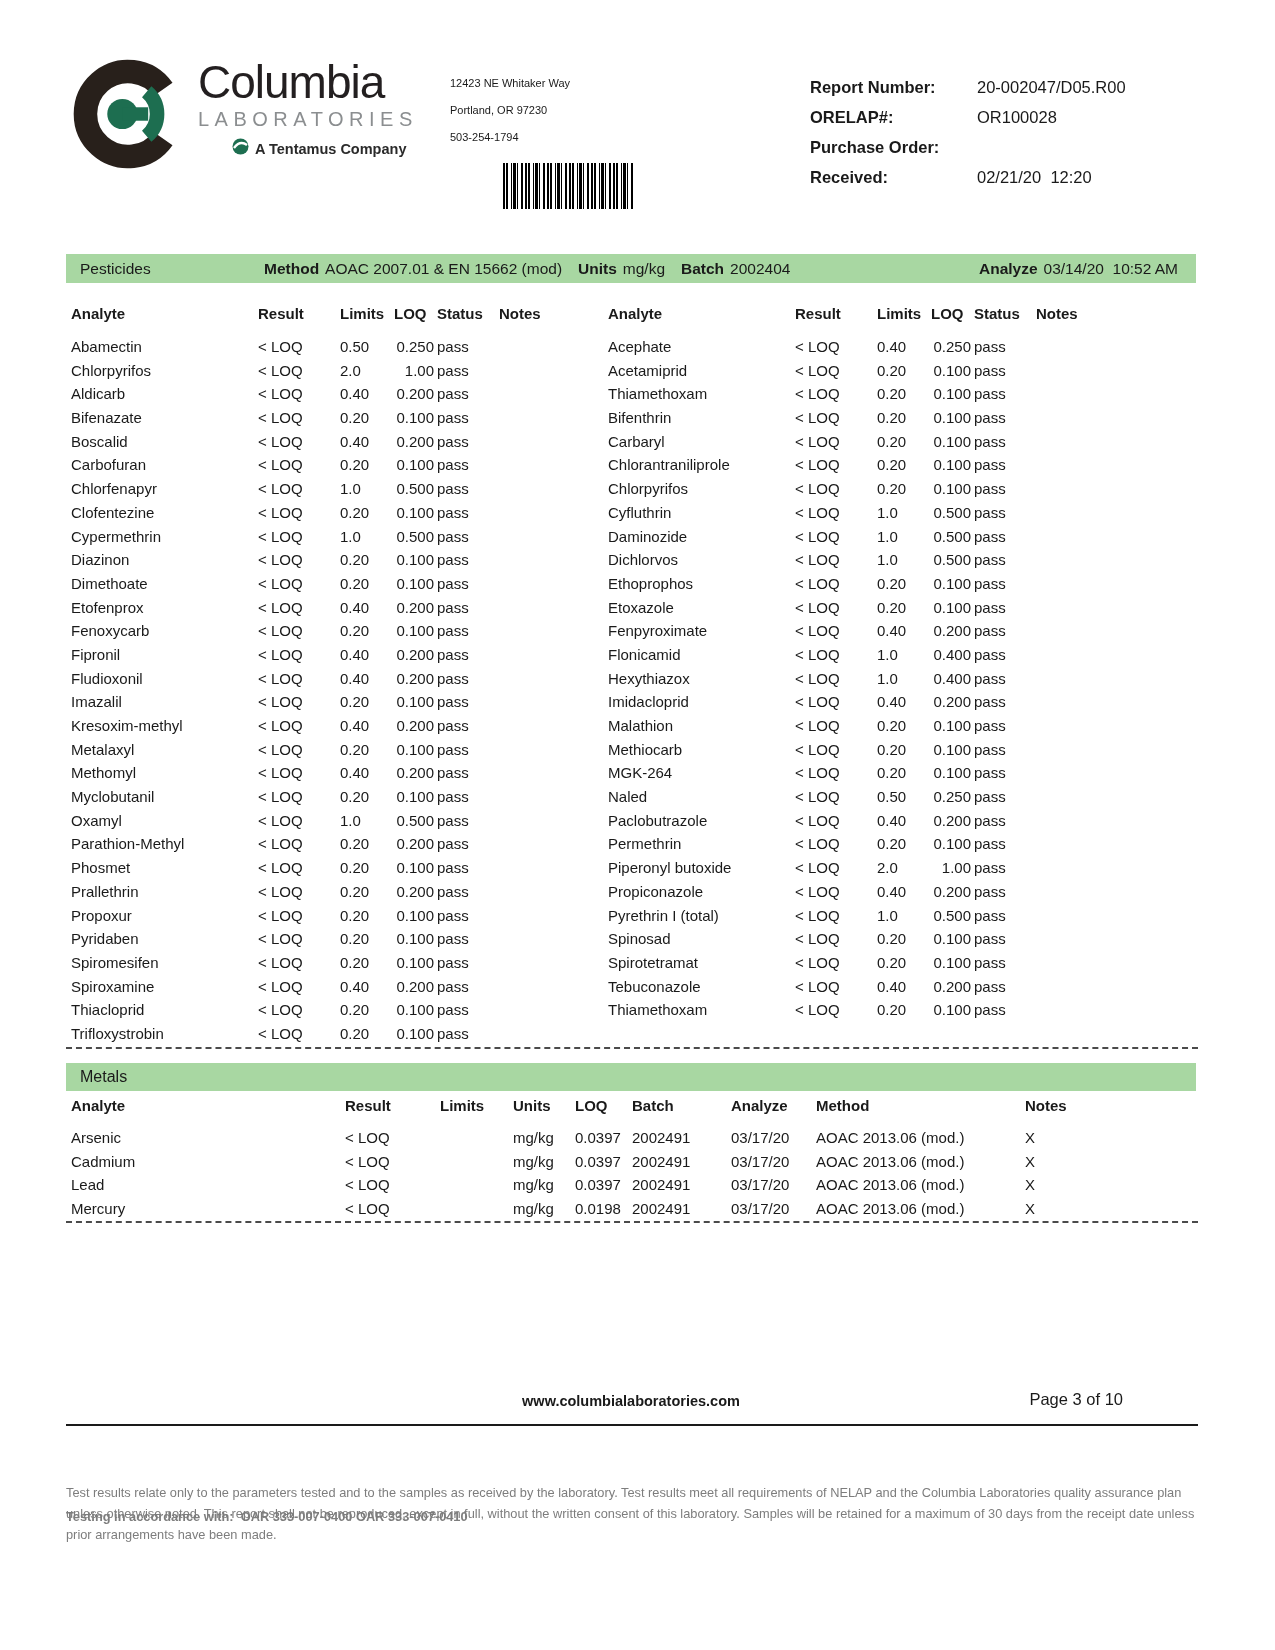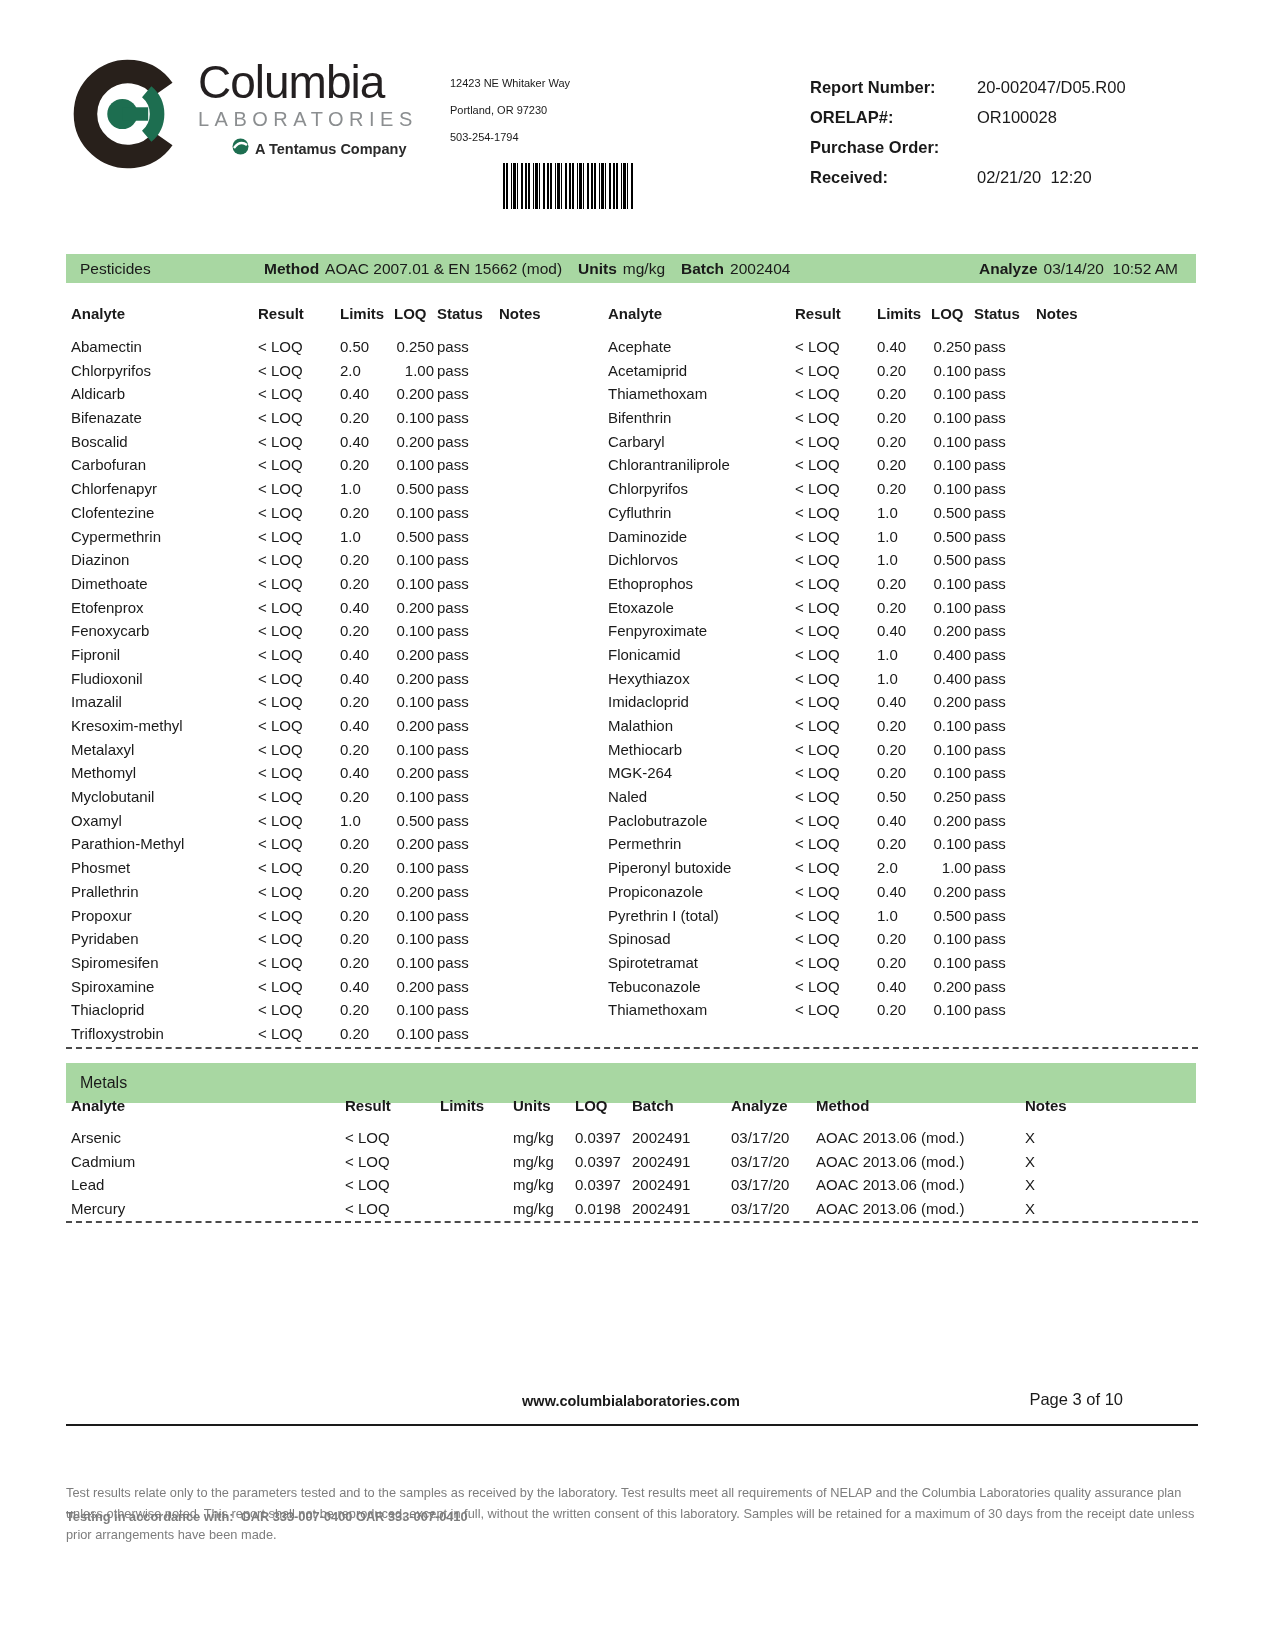--- a/index.html
+++ b/index.html
@@ -21,21 +21,21 @@
       #000 8px 9px,#fff 9px 10px,#000 10px 13px,#fff 13px 14px,#000 14px 15px,#fff 15px 18px,
       #000 18px 20px,#fff 20px 22px);}
   .report-fields{left:810px;top:72px;width:400px;}
   .rf-row{display:flex;height:30px;align-items:center;}
   .rf-label{width:167px;font-size:16.5px;font-weight:bold;}
   .rf-value{font-size:16.5px;}
 
   
   .banner{left:66px;width:1130px;background:#a8d7a2;display:flex;align-items:center;font-size:15.5px;}
   .banner-pest{top:254px;height:29px;}
-  .banner-metals{top:1063px;height:40px;font-size:16px;}
+  .banner-metals{top:1063px;height:28px;font-size:16px;}
   .banner .title{width:184px;padding-left:14px;}
   .banner b{font-weight:bold;margin-right:6px;}
   .banner .val{margin-right:16px;}
   .banner .spacer{flex:1;}
   .banner .an-val{padding-right:18px;}
 
   
   .pgrid{position:absolute;width:540px;font-size:15px;}
   .pgrid-left{left:71px;top:303px;}
   .pgrid-right{left:608px;top:303px;}

